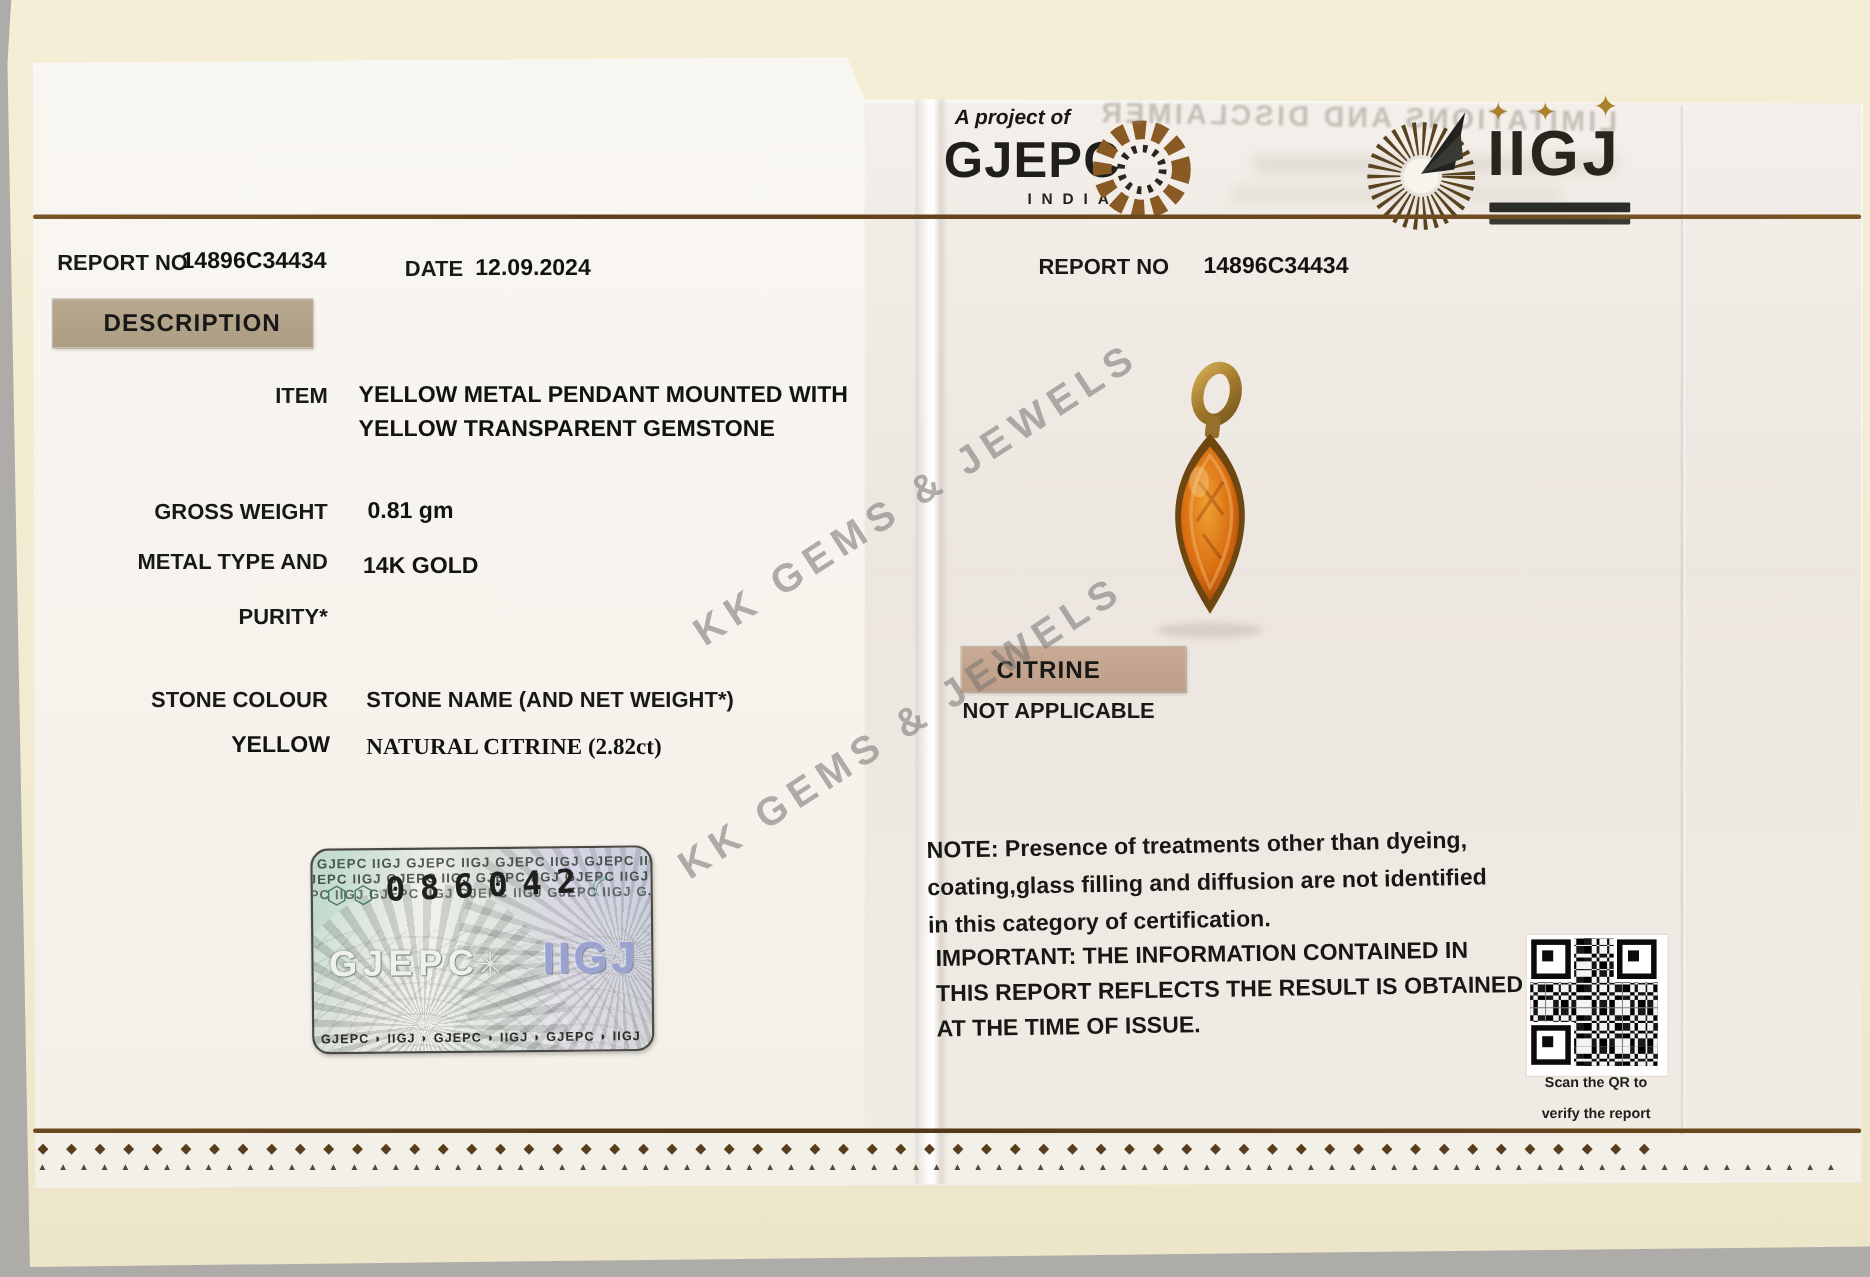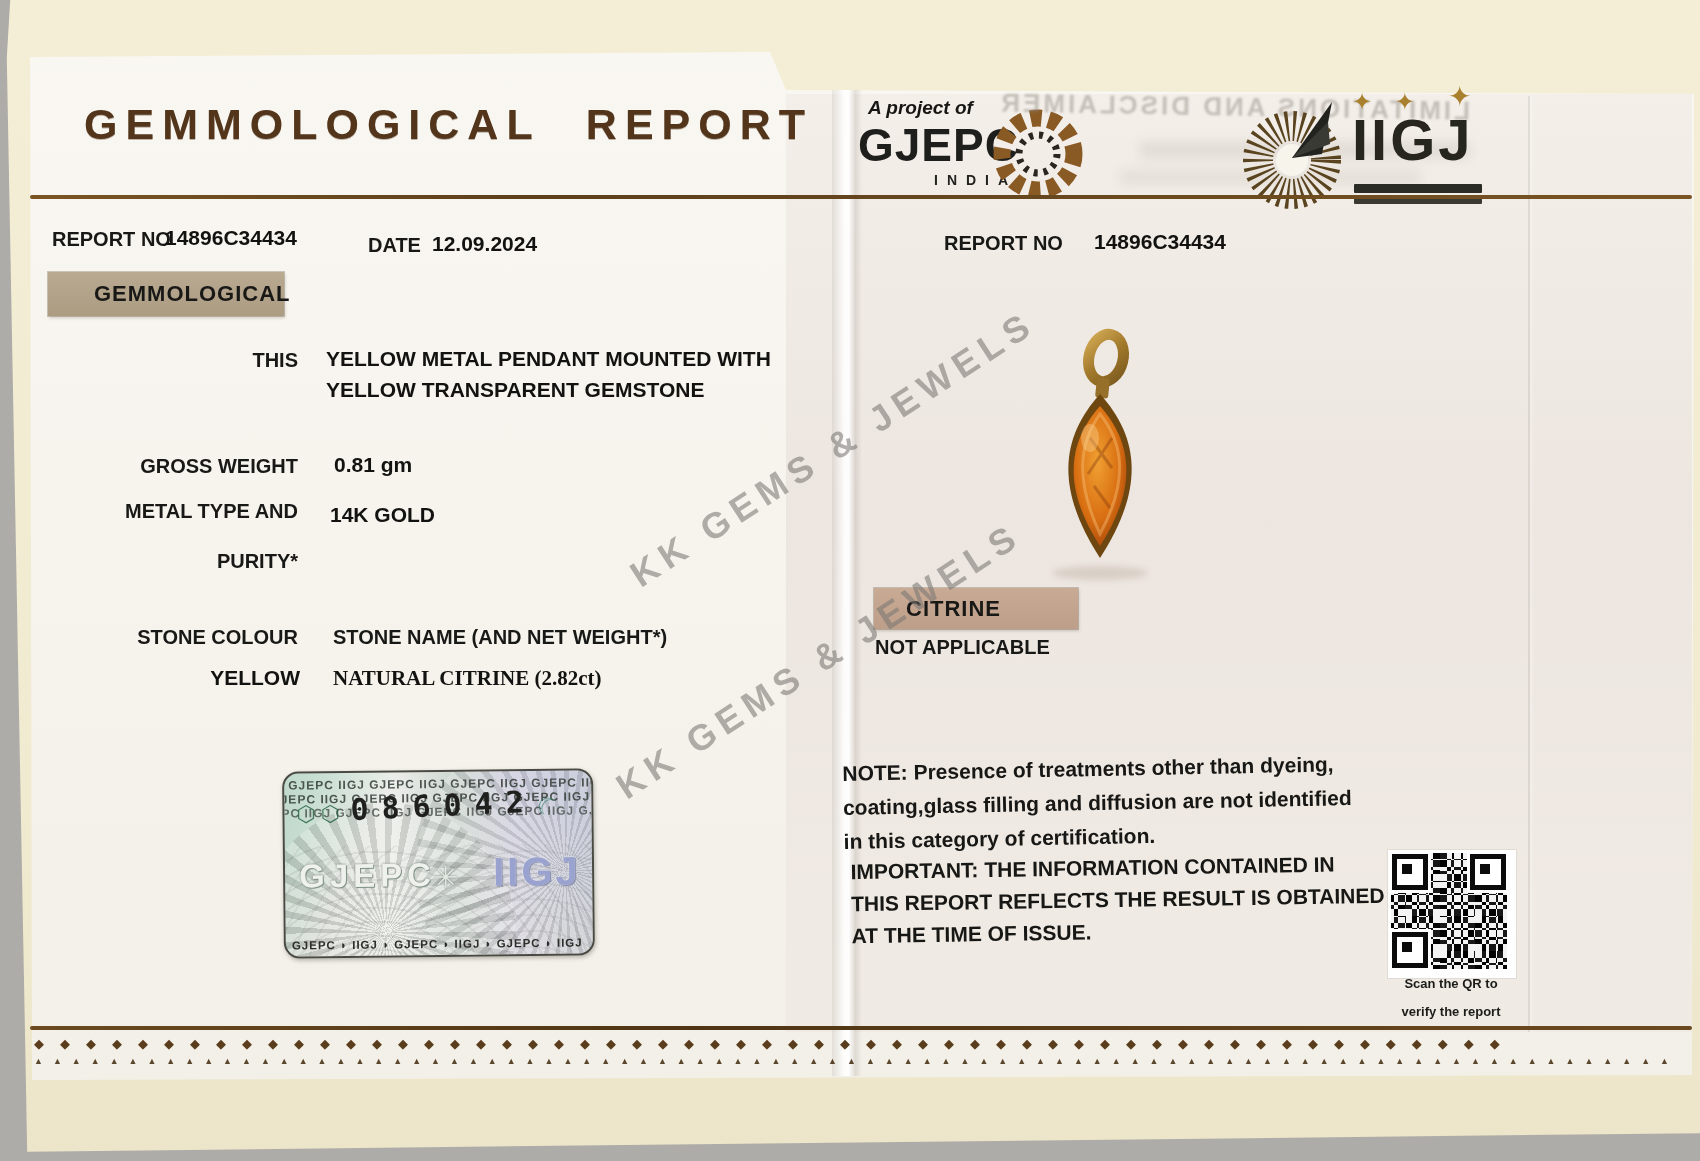--- a/index.html
+++ b/index.html
@@ -144,21 +144,20 @@
 <body>
 
 <div id="canvas">
 
   <div id="cream" class="abs"></div>
   <div id="sheet" class="abs"></div>
   <div id="right-tint" class="abs"></div>
   <div id="fold" class="abs"></div>
   <div id="crease2" class="abs"></div>
 
-  <div id="hdr-title" class="abs">GEMMOLOGICAL REPORT</div>
   <div id="proj-label" class="abs">A project of</div>
   <div id="gjepc-text" class="abs">GJEPC</div>
   <div id="gjepc-india" class="abs">INDIA</div>
   <svg id="gjepc-logo" class="abs" width="100" height="100" viewBox="0 0 100 100">
     <circle cx="50" cy="50" r="36" fill="none" stroke="#8a5a24" stroke-width="17" stroke-dasharray="11 7"></circle>
     <circle cx="50" cy="50" r="19" fill="none" stroke="#2b2520" stroke-width="7" stroke-dasharray="4 6"></circle>
   </svg>
   <div id="ghost" class="abs">LIMITATIONS AND DISCLAIMER</div>
   <div id="ghost2" class="abs"></div>
   <div id="ghost3" class="abs"></div>
@@ -176,23 +175,23 @@
   <div id="iigj-bar2" class="abs"></div>
 
   <div id="hrule" class="abs"></div>
 
   <div id="rep-label" class="abs lbl">REPORT NO</div>
   <div id="rep-val" class="abs val">14896C34434</div>
   <div id="date-label" class="abs lbl">DATE</div>
   <div id="date-val" class="abs val">12.09.2024</div>
 
   <div id="desc-box" class="abs tanbox">
-    <span class="lbl">GEMMOLOGICAL</span>
-  </div>
-  <div id="item-lbl" class="abs lbl ralign">THIS</div>
+    <span class="lbl">DESCRIPTION</span>
+  </div>
+  <div id="item-lbl" class="abs lbl ralign">ITEM</div>
   <div id="item-v2" class="abs val">YELLOW TRANSPARENT GEMSTONE</div>
   <div id="item-v1" class="abs val">YELLOW METAL PENDANT MOUNTED WITH</div>
   <div id="gw-lbl" class="abs lbl ralign">GROSS WEIGHT</div>
   <div id="gw-val" class="abs val">0.81 gm</div>
   <div id="mt-lbl1" class="abs lbl ralign">METAL TYPE AND</div>
   <div id="mt-lbl2" class="abs lbl ralign">PURITY*</div>
   <div id="mt-val" class="abs val">14K GOLD</div>
 
   <div id="sc-lbl" class="abs lbl ralign">STONE COLOUR</div>
   <div id="sn-lbl" class="abs lbl">STONE NAME (AND NET WEIGHT*)</div>

